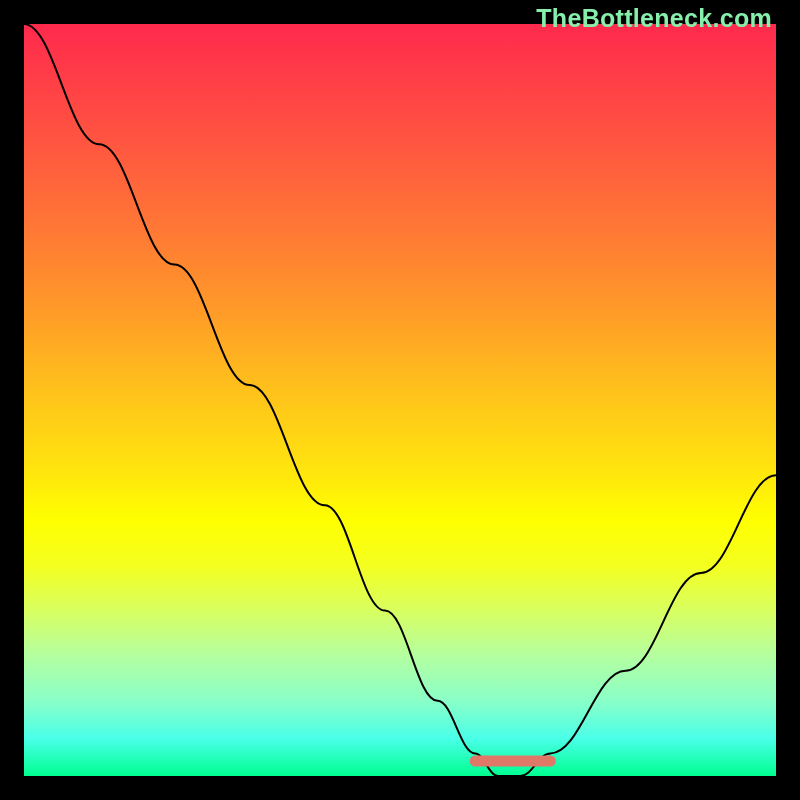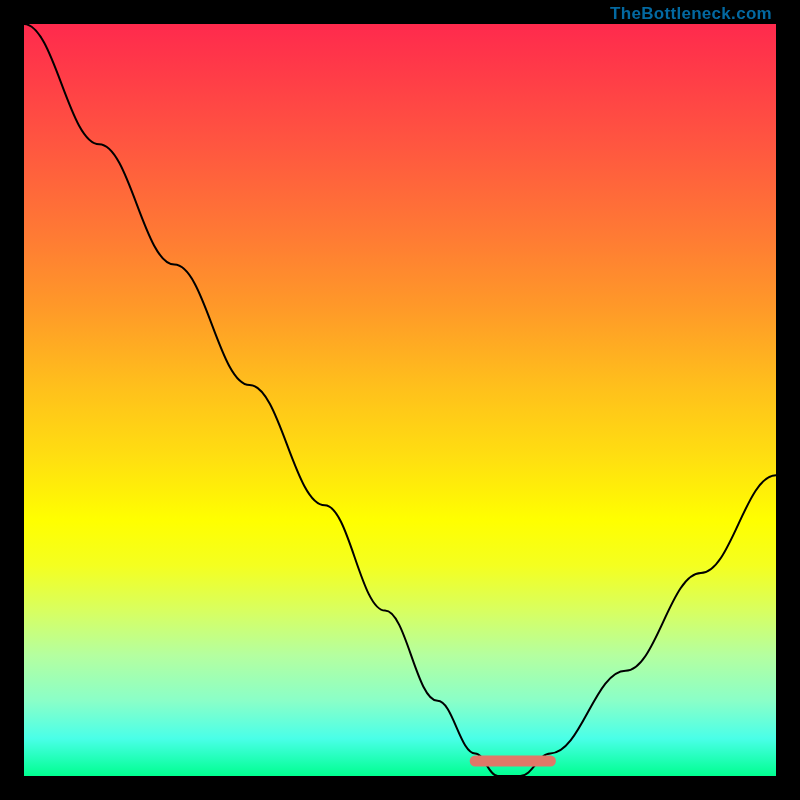--- a/index.html
+++ b/index.html
@@ -40,22 +40,22 @@
       #b4ffa0 84%,
       #8affc8 90%,
       #4affe8 95%,
       #00ff90 100%
     );
   }
   .attribution {
     position: absolute;
     top: 4px;
     right: 28px;
-    color: #0369a1;
-    font-size: 17px;
+    color: #86efac;
+    font-size: 25px;
     font-weight: 600;
     letter-spacing: 0.3px;
     z-index: 4;
   }
   svg.curve {
     position: absolute;
     left: 0;
     top: 0;
     width: 752px;
     height: 752px;

